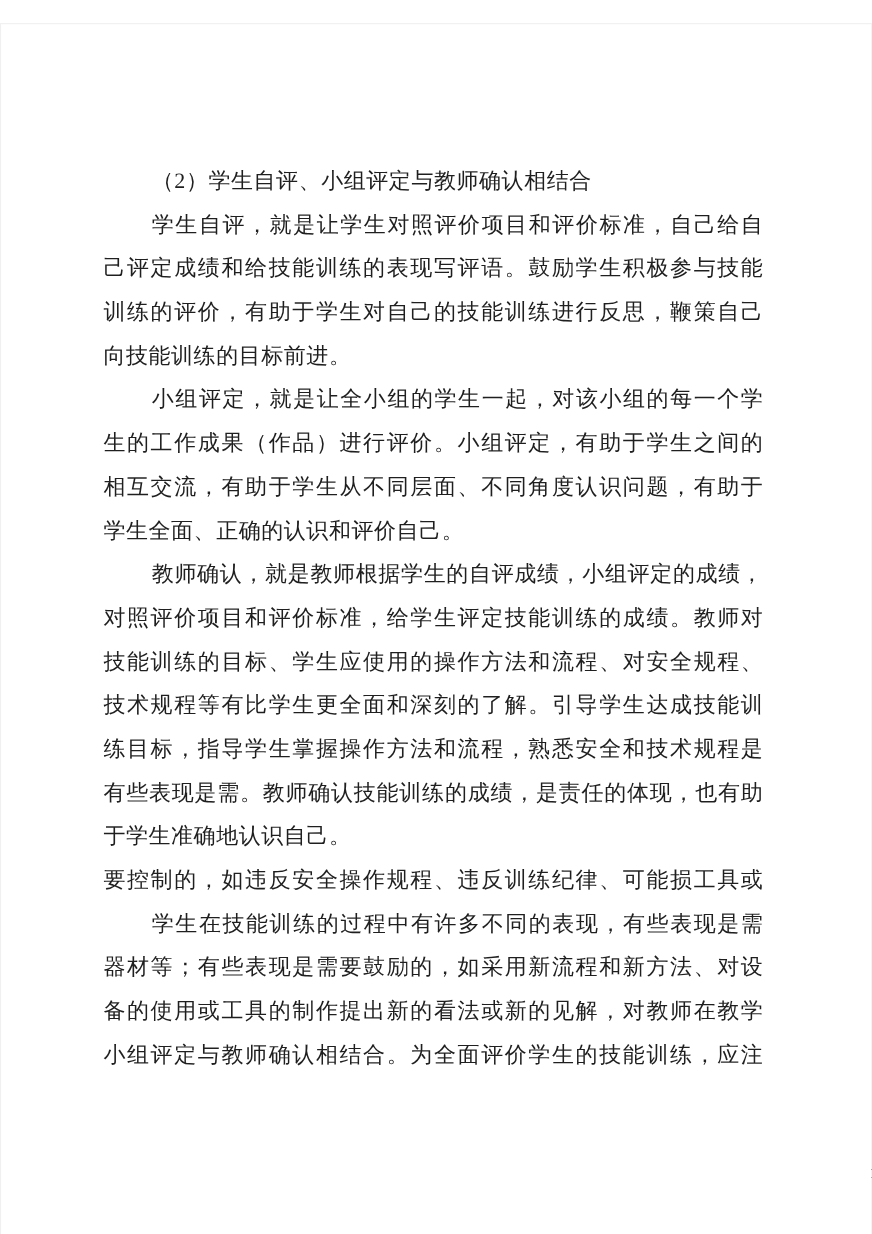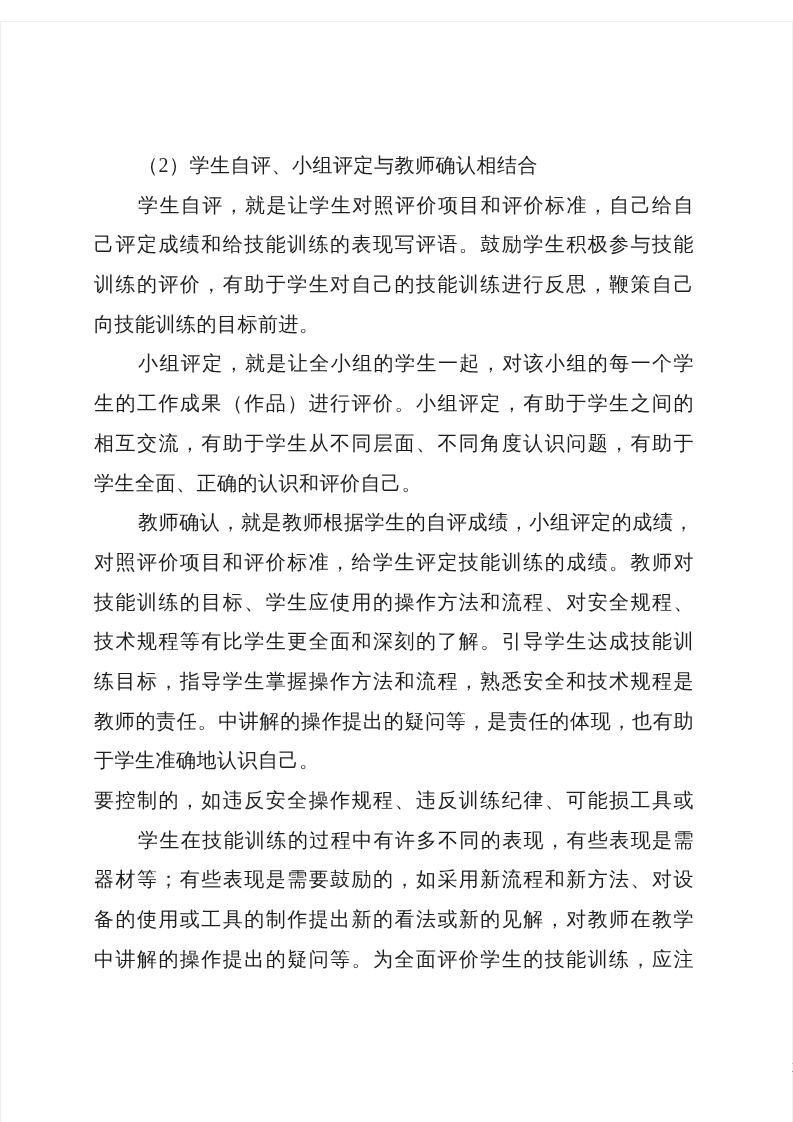--- a/index.html
+++ b/index.html
@@ -70,23 +70,23 @@
     <div class="line">向技能训练的目标前进。</div>
     <div class="line indent fill">小组评定，就是让全小组的学生一起，对该小组的每一个学</div>
     <div class="line fill">生的工作成果（作品）进行评价。小组评定，有助于学生之间的</div>
     <div class="line fill">相互交流，有助于学生从不同层面、不同角度认识问题，有助于</div>
     <div class="line">学生全面、正确的认识和评价自己。</div>
     <div class="line indent fill">教师确认，就是教师根据学生的自评成绩，小组评定的成绩，</div>
     <div class="line fill">对照评价项目和评价标准，给学生评定技能训练的成绩。教师对</div>
     <div class="line fill">技能训练的目标、学生应使用的操作方法和流程、对安全规程、</div>
     <div class="line fill">技术规程等有比学生更全面和深刻的了解。引导学生达成技能训</div>
     <div class="line fill">练目标，指导学生掌握操作方法和流程，熟悉安全和技术规程是</div>
-    <div class="line fill">教师的责任。中讲解的操作提出的疑问等，是责任的体现，也有助</div>
+    <div class="line fill">有些表现是需。教师确认技能训练的成绩，是责任的体现，也有助</div>
     <div class="line">于学生准确地认识自己。</div>
     <div class="line fill">要控制的，如违反安全操作规程、违反训练纪律、可能损工具或</div>
     <div class="line indent fill">学生在技能训练的过程中有许多不同的表现，有些表现是需</div>
     <div class="line fill">器材等；有些表现是需要鼓励的，如采用新流程和新方法、对设</div>
     <div class="line fill">备的使用或工具的制作提出新的看法或新的见解，对教师在教学</div>
-    <div class="line fill">中讲解的操作提出的疑问等。为全面评价学生的技能训练，应注</div>
+    <div class="line fill">小组评定与教师确认相结合。为全面评价学生的技能训练，应注</div>
   </div>
 
   <div class="pagenum">12</div>
 </div>
 
 </body></html>

